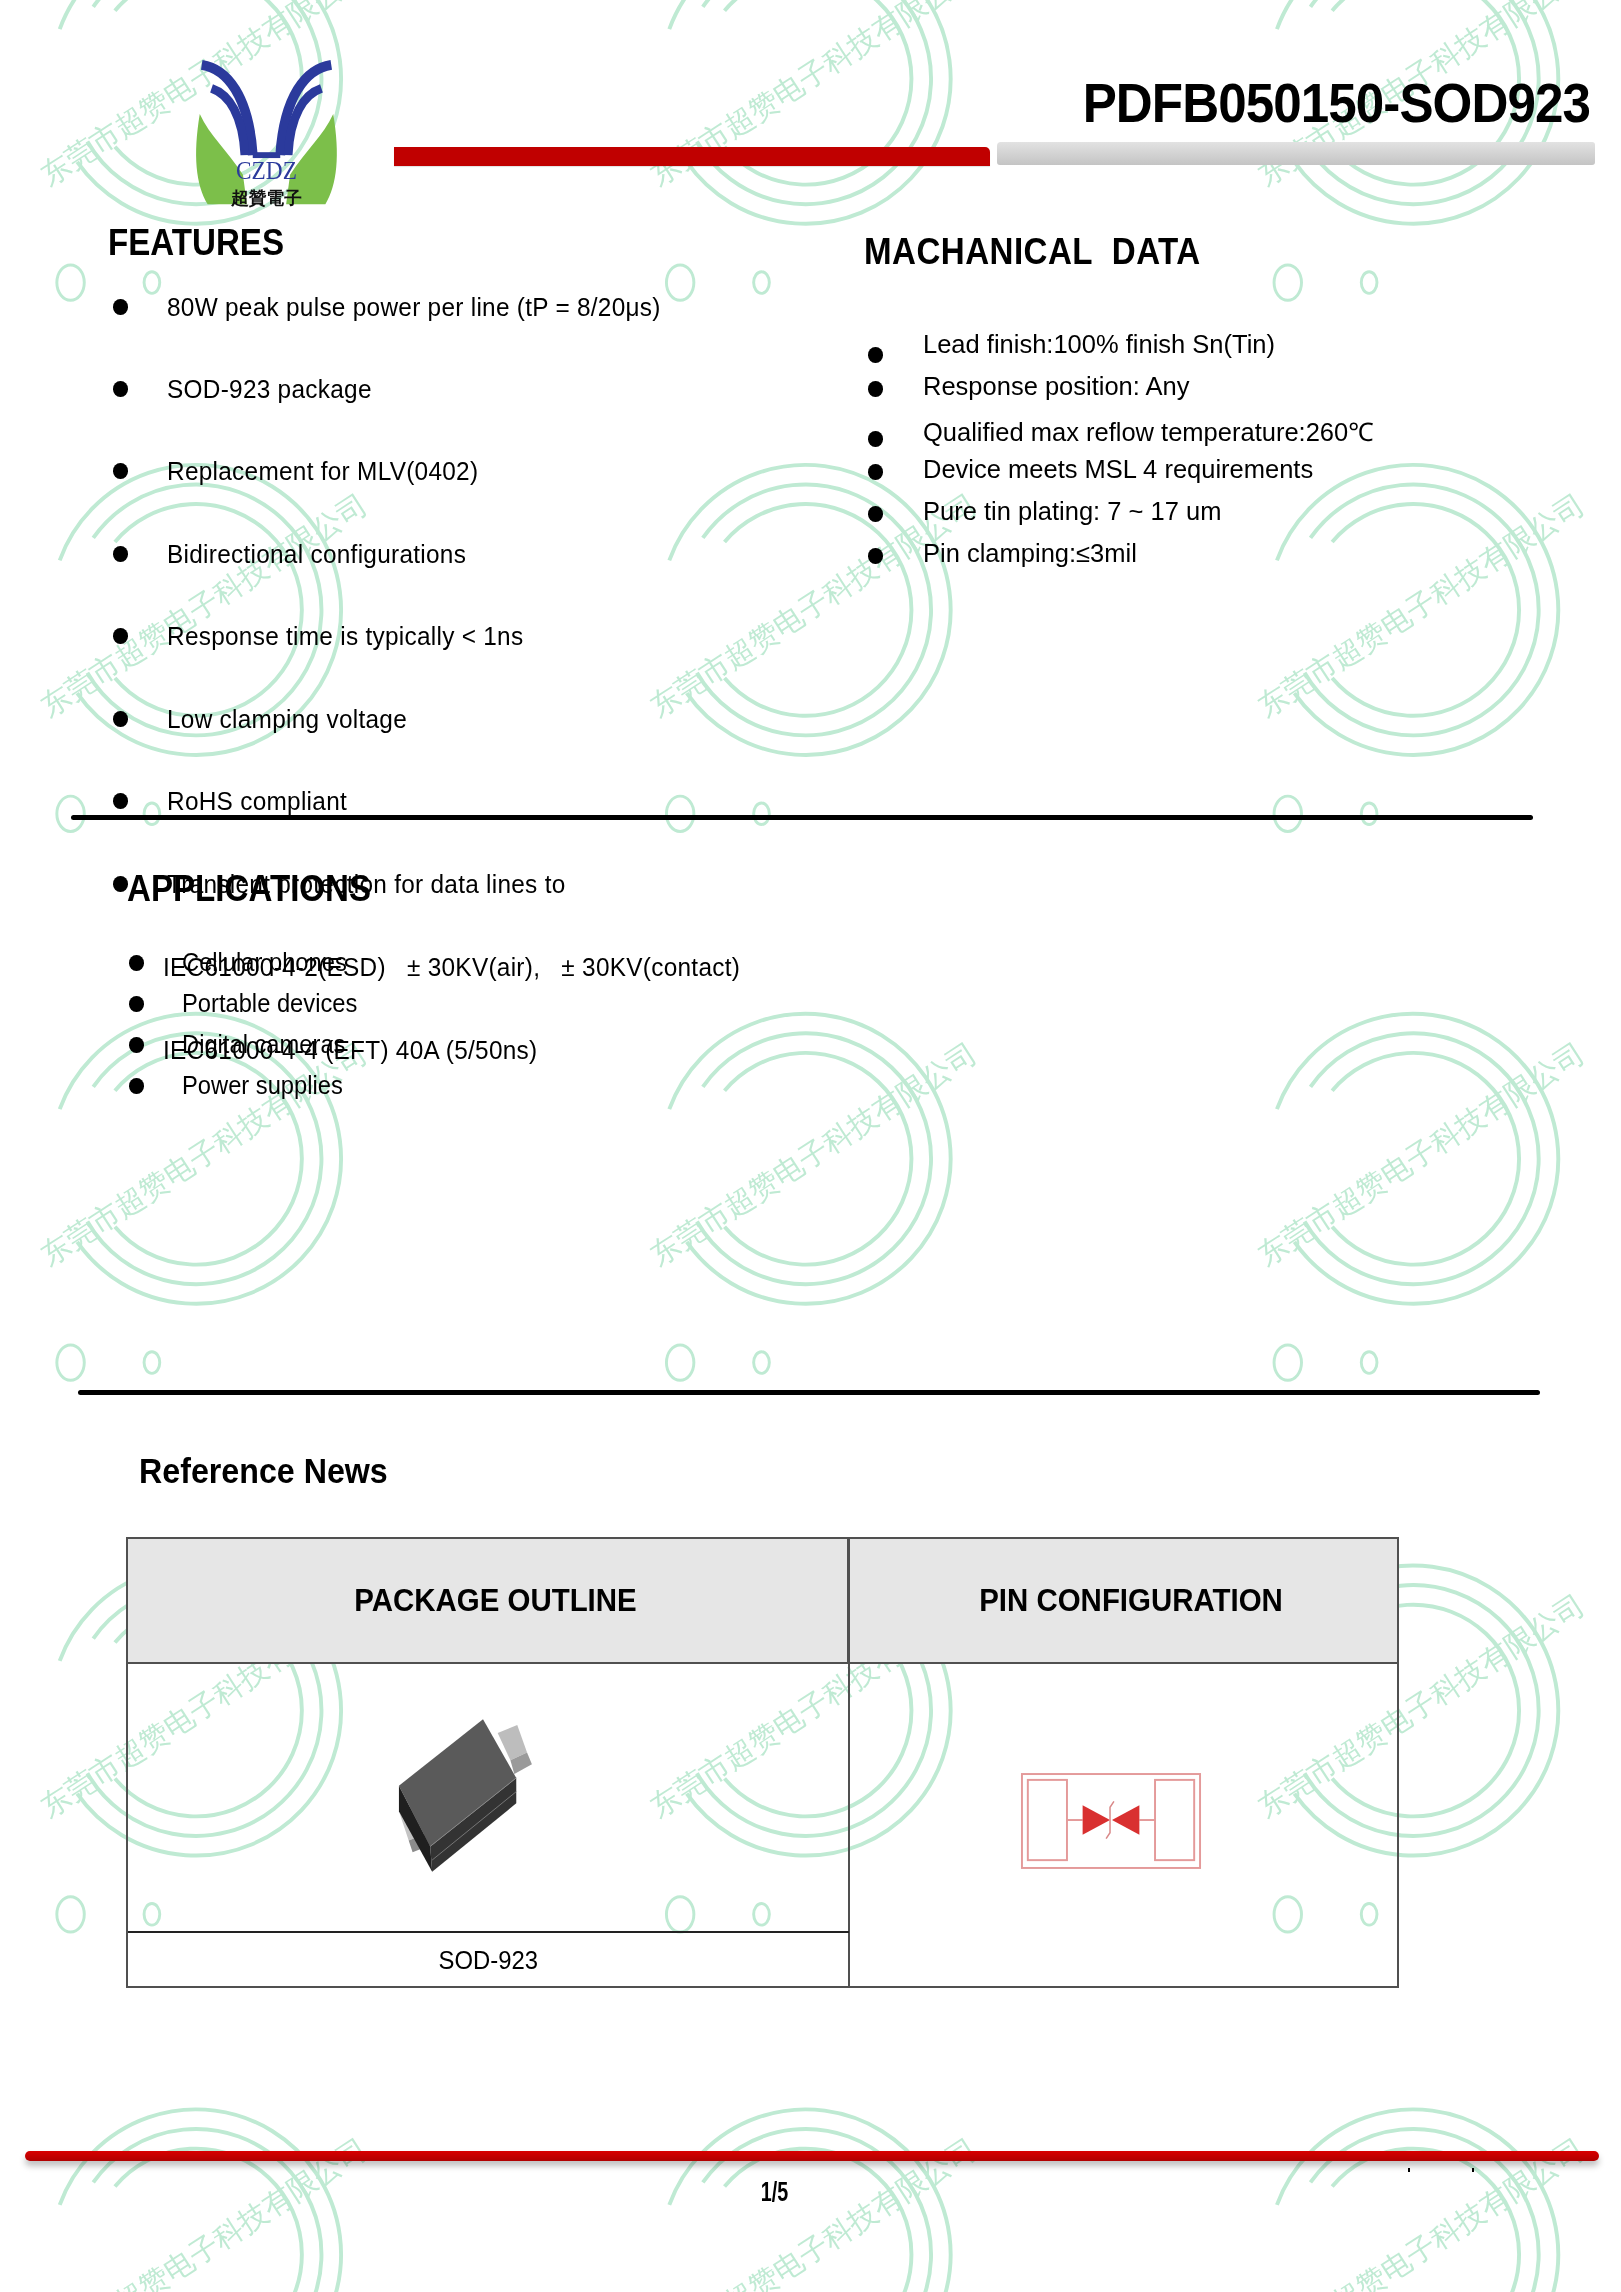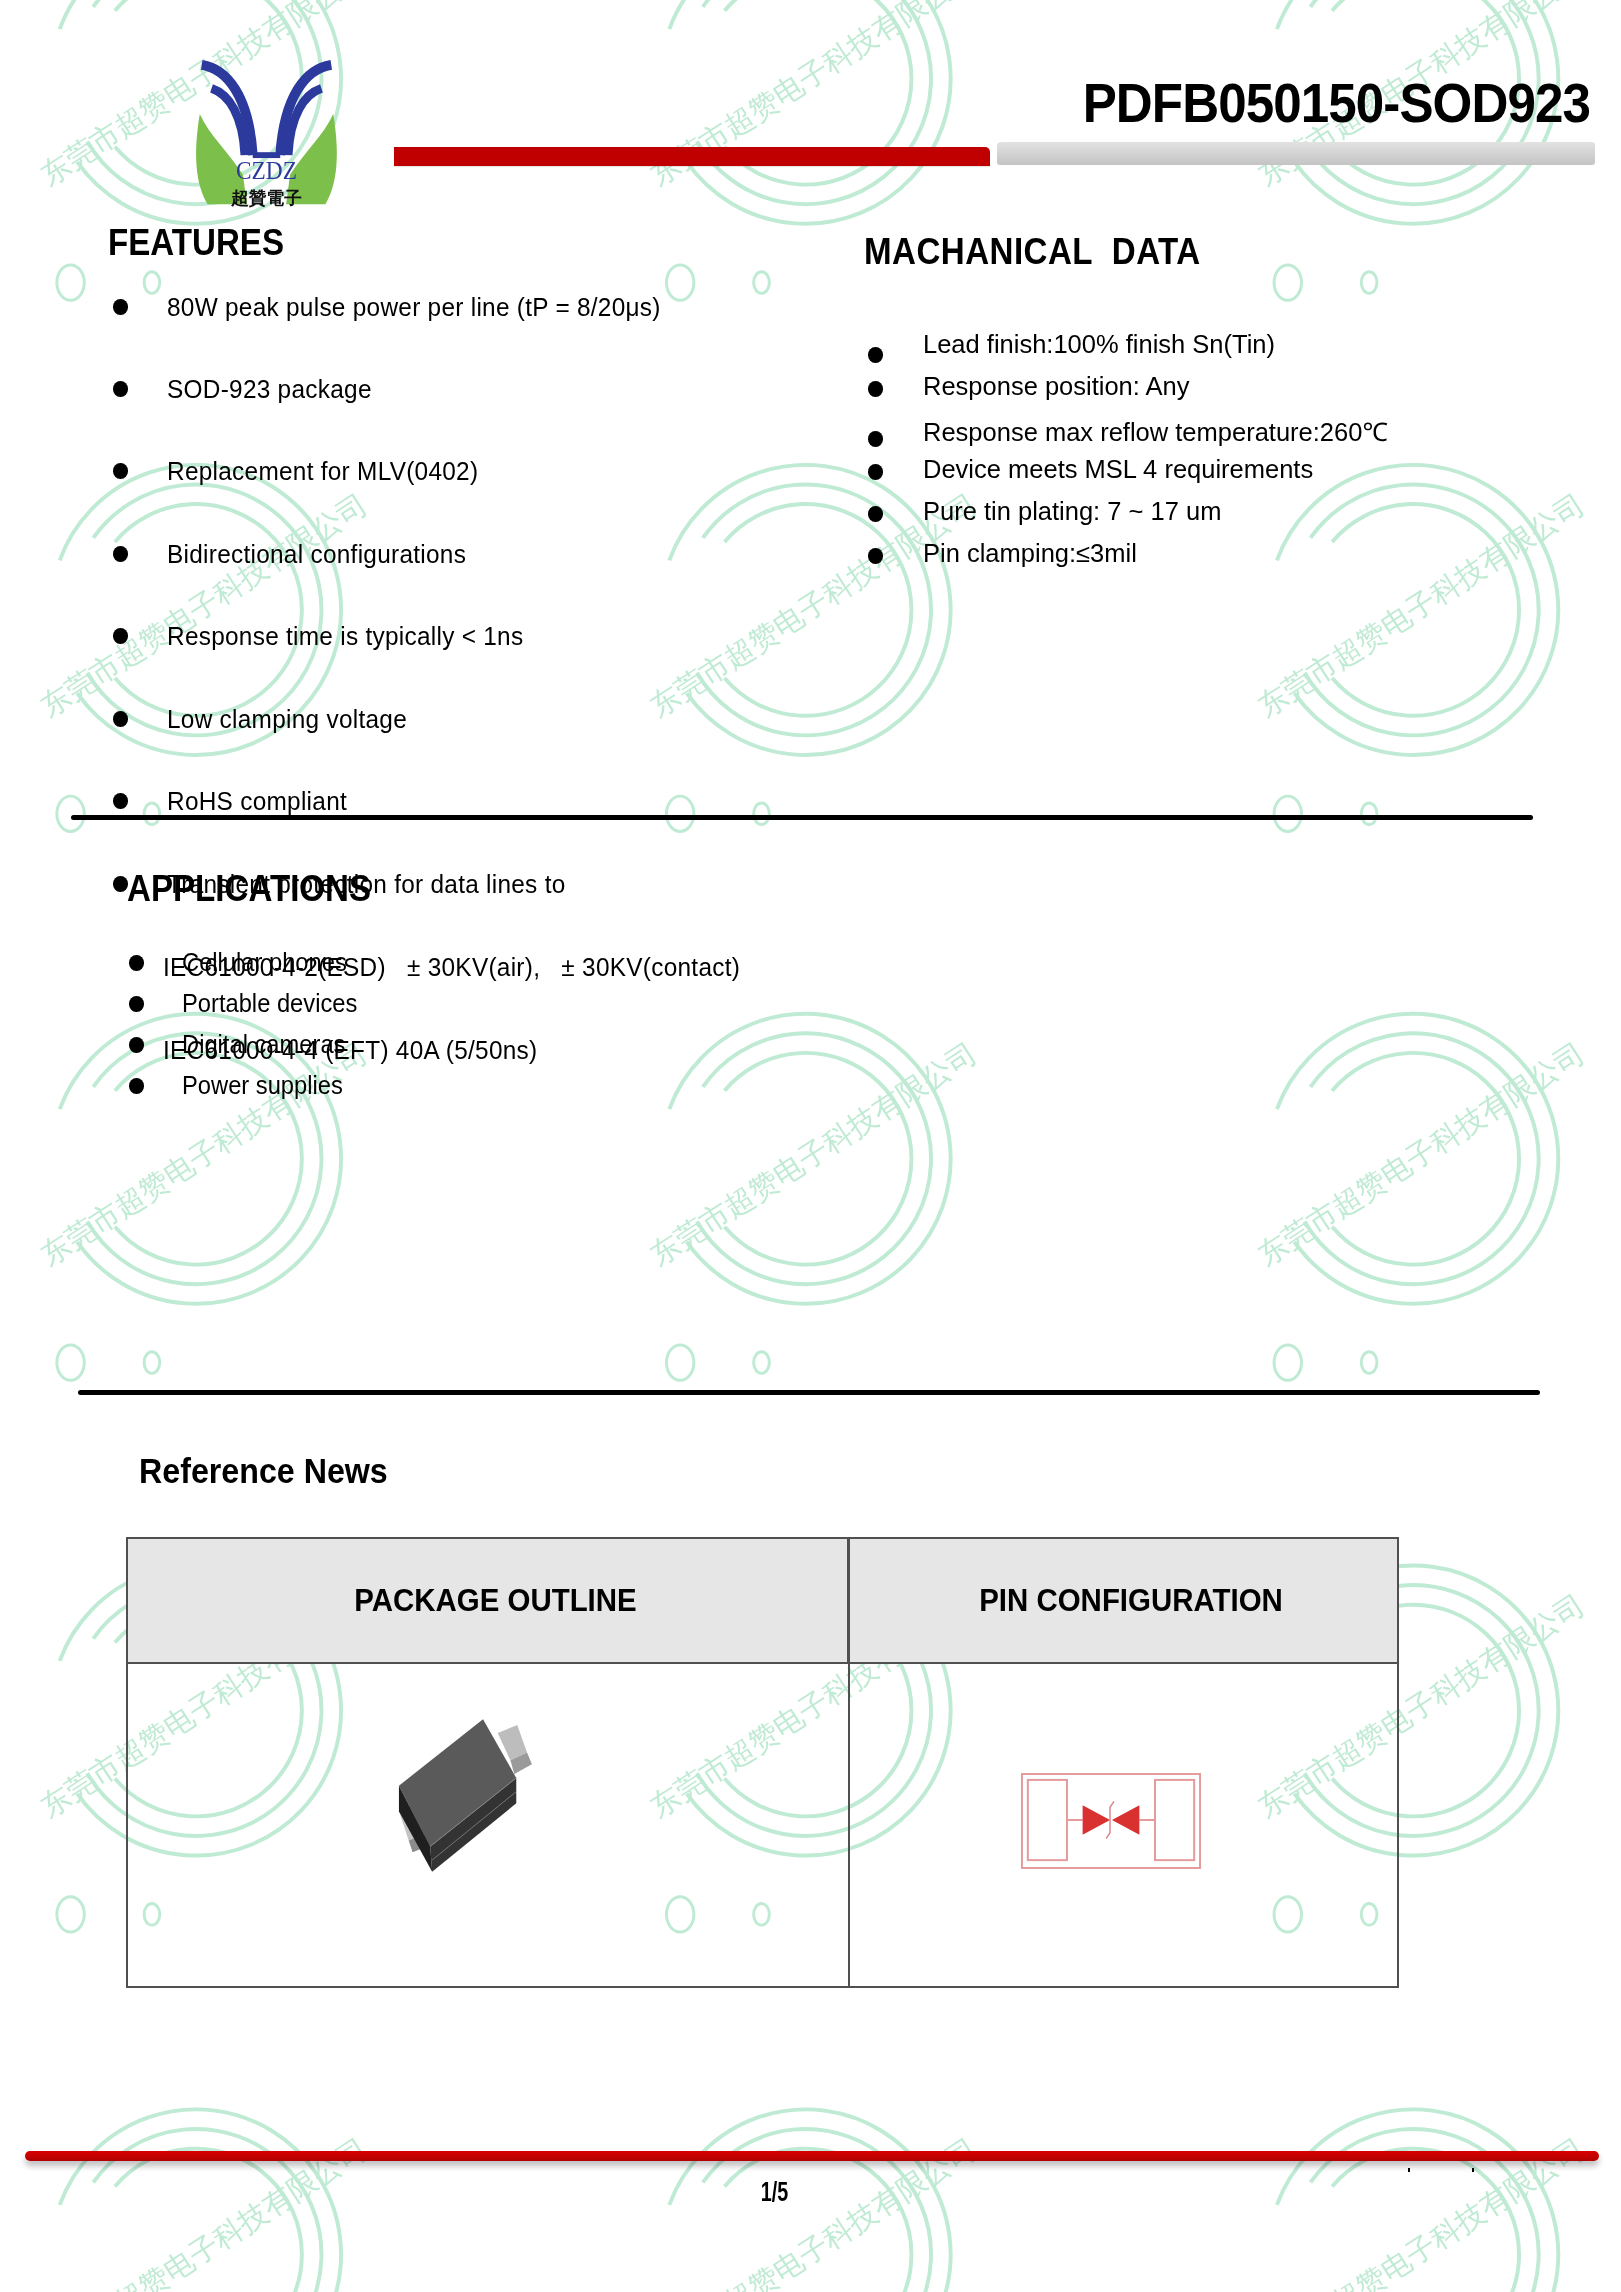--- a/index.html
+++ b/index.html
@@ -230,21 +230,21 @@
     <li class="abs" style="top:345px;">
         <span class="dot" style="top:2px;"></span>
         <span class="txt">Lead finish:100% finish Sn(Tin)</span>
       </li>
     <li class="abs" style="top:387px;">
         <span class="dot"></span>
         <span class="txt">Response position: Any</span>
       </li>
     <li class="abs" style="top:429px;">
         <span class="dot" style="top:2px;"></span>
-        <span class="txt">Response max reflow temperature:260℃</span>
+        <span class="txt">Qualified max reflow temperature:260℃</span>
       </li>
     <li class="abs" style="top:470px;">
         <span class="dot"></span>
         <span class="txt">Device meets MSL 4 requirements</span>
       </li>
     <li class="abs" style="top:512px;">
         <span class="dot"></span>
         <span class="txt">Pure tin plating: 7 ~ 17 um</span>
       </li>
     <li class="abs" style="top:554px;">
@@ -304,20 +304,23 @@
       <rect x="2" y="2" width="182" height="96" fill="none" stroke="#e49a9a" stroke-width="2"></rect>
       <rect x="8" y="8" width="40" height="82" fill="none" stroke="#e49a9a" stroke-width="2"></rect>
       <rect x="138" y="8" width="40" height="82" fill="none" stroke="#e49a9a" stroke-width="2"></rect>
       <line x1="48" y1="49" x2="64" y2="49" stroke="#e49a9a" stroke-width="2"></line>
       <line x1="122" y1="49" x2="138" y2="49" stroke="#e49a9a" stroke-width="2"></line>
       <polygon points="64,34 64,64 92,49" fill="#d93030"></polygon>
       <polygon points="122,34 122,64 94,49" fill="#d93030"></polygon>
       <polyline points="88,68 92,62 92,36 96,30" fill="none" stroke="#d98888" stroke-width="1.5"></polyline>
     </svg>
 
+    <div class="pkg-name-row">
+        <span>SOD-923</span>
+      </div>
   </div>
 
   <div class="abs footer-line"></div>
   <div class="abs page-num">1/5</div>
   <div class="abs footer-tick" style="left:1408px;top:2168px;"></div>
   <div class="abs footer-tick" style="left:1472px;top:2168px;"></div>
 </div>
 
 
 </body></html>

